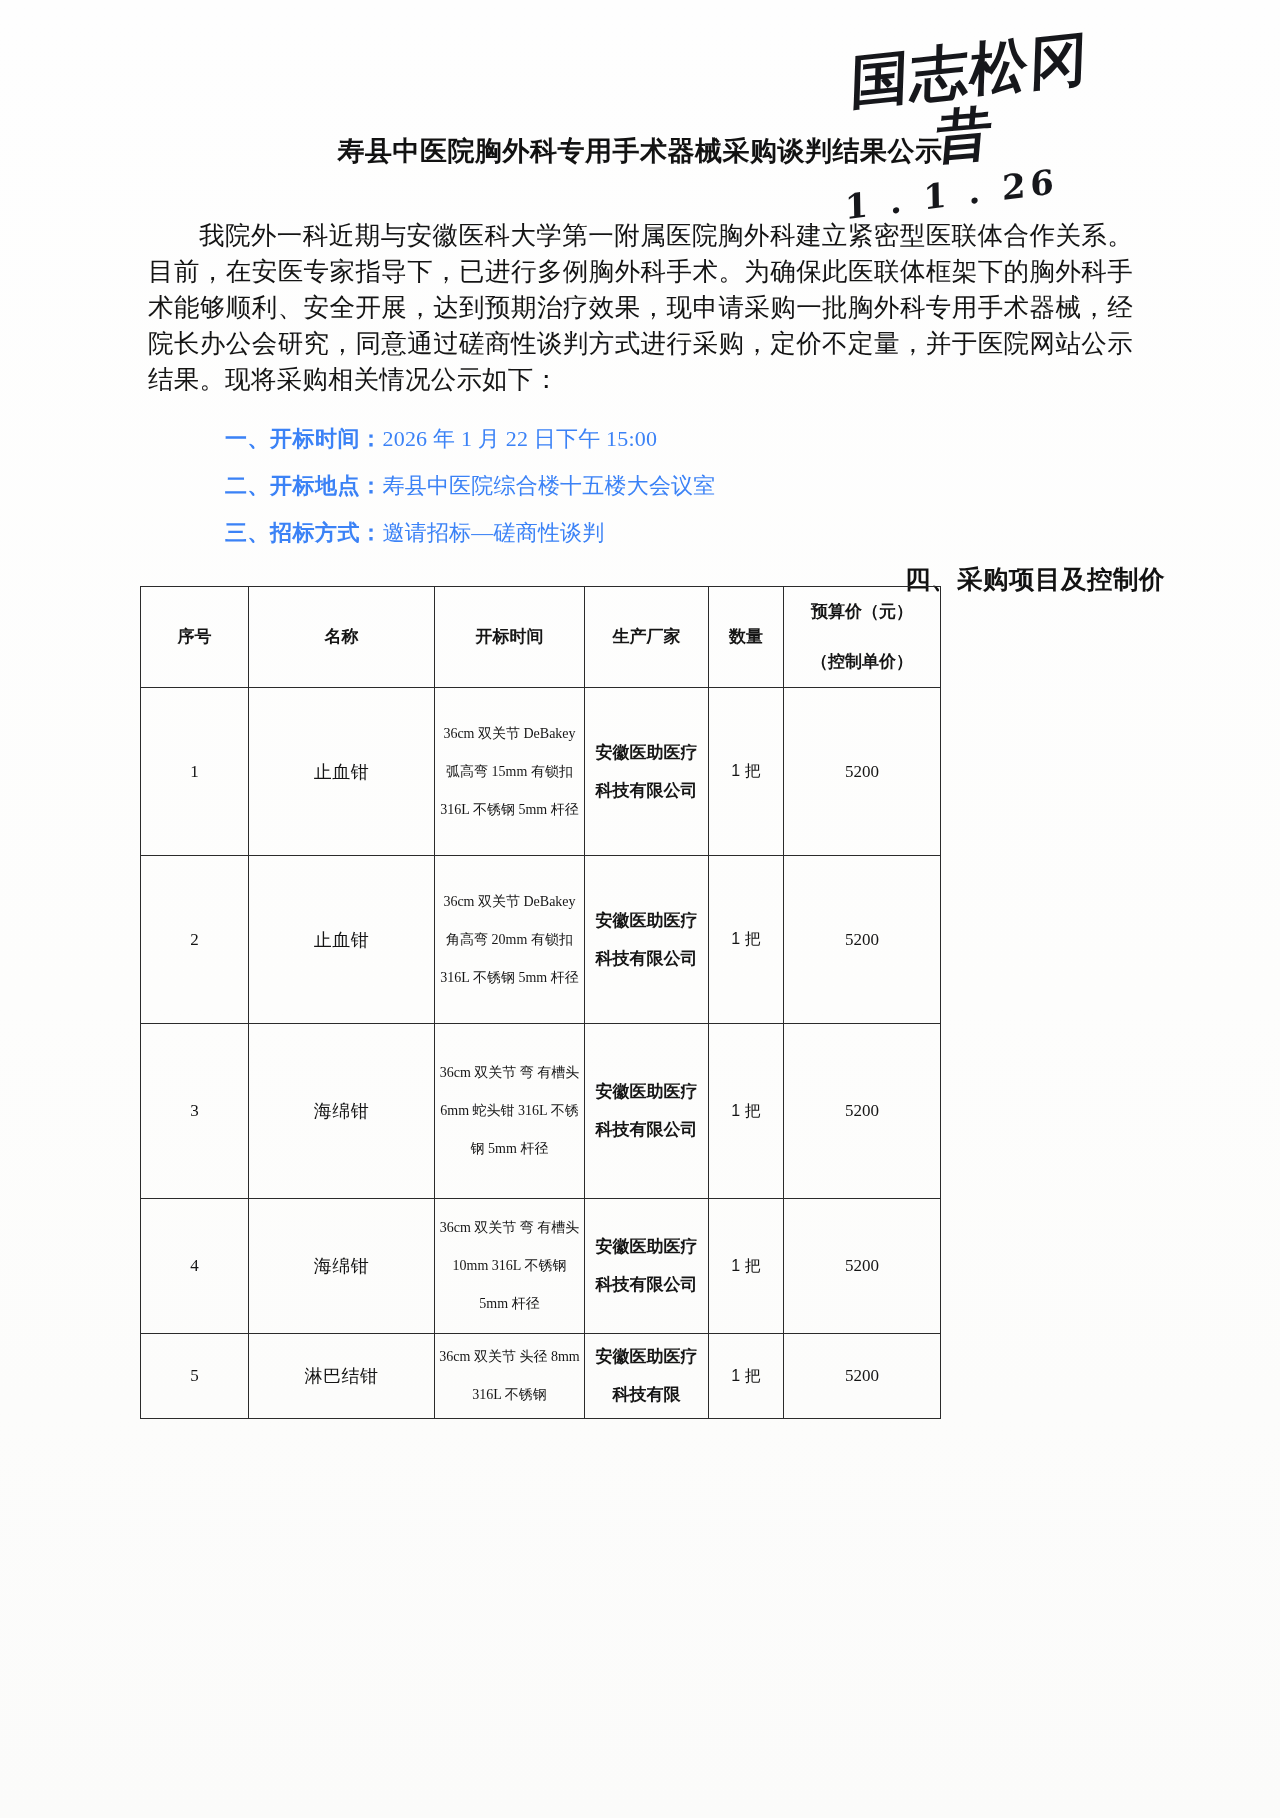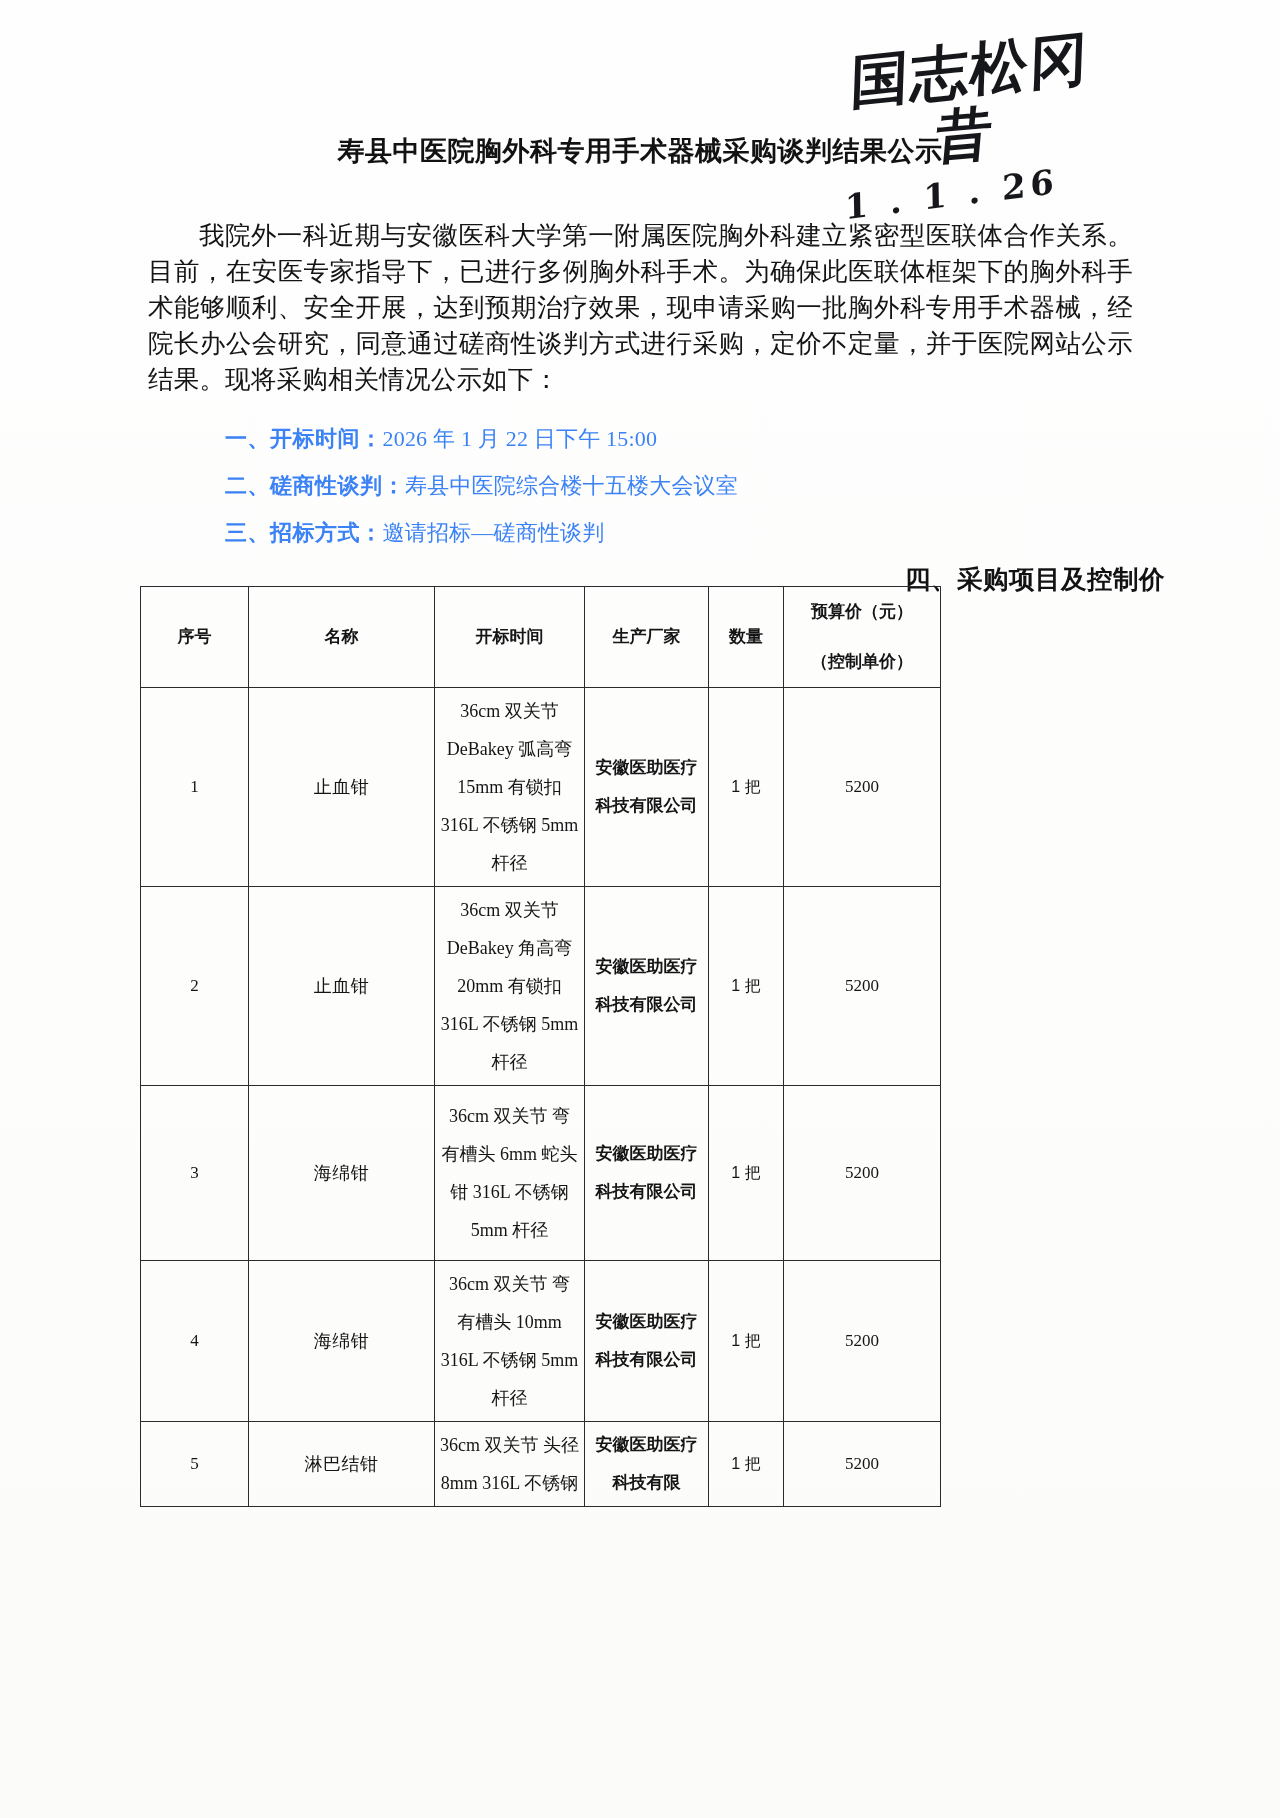--- a/index.html
+++ b/index.html
@@ -175,21 +175,21 @@
     font-size: 17px;
   }
   td.cell-name {
     font-family: "Liberation Sans", "DejaVu Sans", sans-serif;
     font-size: 18px;
     letter-spacing: 0.5px;
     margin-left: 30px;
   }
   td.cell-spec {
     font-family: "Liberation Serif", "DejaVu Serif", serif;
-    font-size: 18px;
+    font-size: 14px;
     line-height: 38px;
     padding: 6px 8px;
   }
   td.cell-mfr {
     font-family: "Liberation Sans", "DejaVu Sans", sans-serif;
     font-weight: 700;
     font-size: 17px;
     line-height: 38px;
     padding: 6px 6px;
   }
@@ -227,21 +227,21 @@
 
   <div class="body-block">
     <p class="body-para">我院外一科近期与安徽医科大学第一附属医院胸外科建立紧密型医联体合作关系。目前，在安医专家指导下，已进行多例胸外科手术。为确保此医联体框架下的胸外科手术能够顺利、安全开展，达到预期治疗效果，现申请采购一批胸外科专用手术器械，经院长办公会研究，同意通过磋商性谈判方式进行采购，定价不定量，并于医院网站公示结果。现将采购相关情况公示如下：</p>
   </div>
 
   <div class="item-list">
     <div class="item-row">
       <span class="item-label">一、开标时间：</span><span class="item-value">2026 年 1 月 22 日下午 15:00</span>
     </div>
     <div class="item-row">
-      <span class="item-label">二、磋商性谈判：</span><span class="item-value">寿县中医院综合楼十五楼</span><span class="item-value emph">大</span><span class="item-value">会议室</span>
+      <span class="item-label">二、开标地点：</span><span class="item-value">寿县中医院综合楼十五楼</span><span class="item-value emph">大</span><span class="item-value">会议室</span>
     </div>
     <div class="item-row">
       <span class="item-label">三、招标方式：</span><span class="item-value">邀请招标—磋商性谈判</span>
     </div>
     <div class="item-heading">四、采购项目及控制价</div>
   </div>
 
   <div class="table-wrap">
     <table class="proc-table">
       <colgroup>

